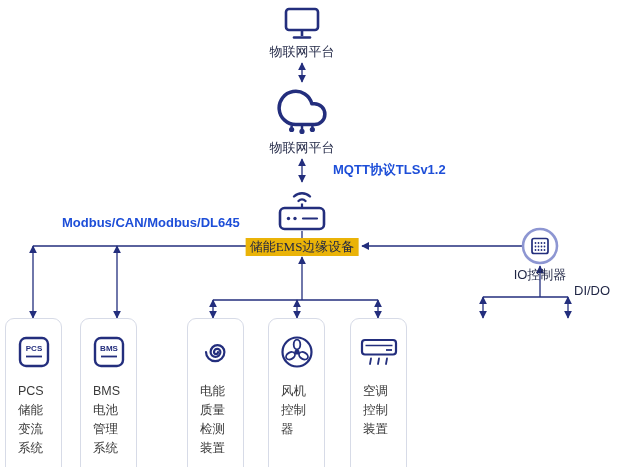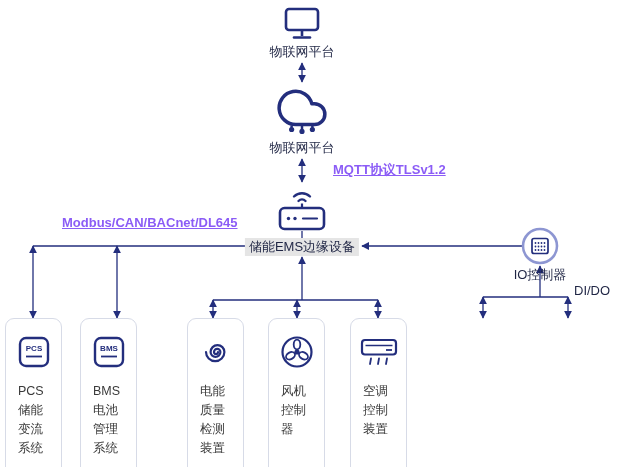--- a/index.html
+++ b/index.html
@@ -1,21 +1,21 @@
 <!DOCTYPE html>
 <html><head>
 <meta charset="utf-8">
 <style>
   html,body{margin:0;padding:0;background:#fff;}
   .stage{position:relative;width:618px;height:467px;background:#fff;
          font-family:"Liberation Sans",sans-serif;overflow:hidden;}
   .lbl{position:absolute;font-size:13px;color:#1f2544;white-space:nowrap;z-index:2;}
   .ctr{transform:translateX(-50%);}
-  .proto{font-weight:bold;color:#8b5cf6;text-decoration:underline;}
-  .ems{background:#e5e5e5;padding:0 4px;z-index:3;}
+  .proto{font-weight:bold;color:#1d4ed8;}
+  .ems{background:#eab308;padding:0 4px;z-index:3;font-family:Liberation Serif, serif;}
   .icon{position:absolute;z-index:2;}
   svg{display:block;}
   #wires{position:absolute;left:0;top:0;z-index:1;}
   .card{position:absolute;top:318px;width:57px;height:168px;border:1px solid #d7dbe7;
         border-radius:9px;background:#fff;box-sizing:border-box;z-index:2;}
   .card .ic{height:50px;display:flex;align-items:center;justify-content:center;padding-top:8px;}
   .device-label{margin:5px 0 0 12px;font-size:12.5px;line-height:19px;color:#3a3a3a;white-space:pre-line;}
   .badge-txt{font-family:"Liberation Sans",sans-serif;font-weight:bold;}
 </style>
 </head>
@@ -87,21 +87,21 @@
       <path d="M23.5 18a5 5 0 0 1 7 0" stroke-width="2.4" stroke-linecap="round"></path>
       <line x1="27" y1="20.5" x2="27" y2="25" stroke-width="2.2"></line>
       <rect x="5" y="25" width="44" height="21" rx="4.5" stroke-width="2.6"></rect>
       <circle cx="13.5" cy="35.5" r="1.7" fill="#232e7d" stroke="none"></circle>
       <circle cx="20" cy="35.5" r="1.7" fill="#232e7d" stroke="none"></circle>
       <line x1="28" y1="35.5" x2="42" y2="35.5" stroke-width="2.2" stroke-linecap="round"></line>
     </svg>
   </div>
   <div class="lbl ctr ems" style="left:302px;top:238px">储能EMS边缘设备</div>
 
-  <div class="lbl proto" style="left:62px;top:215px">Modbus/CAN/BACnet/DL645</div>
+  <div class="lbl proto" style="left:62px;top:215px">Modbus/CAN/Modbus/DL645</div>
 
 
   <div class="icon" style="left:520px;top:226px">
     <svg width="40" height="40" viewBox="0 0 40 40">
       <circle cx="20" cy="20" r="17" fill="#fff" stroke="#8d96d2" stroke-width="2.6"></circle>
       <rect x="12" y="12.5" width="16" height="15" rx="2" fill="none" stroke="#232e7d" stroke-width="1.7"></rect>
       <g fill="#232e7d">
         <circle cx="15.5" cy="17" r="0.9"></circle>
           <circle cx="18.5" cy="17" r="0.9"></circle>
         <circle cx="21.5" cy="17" r="0.9"></circle>

